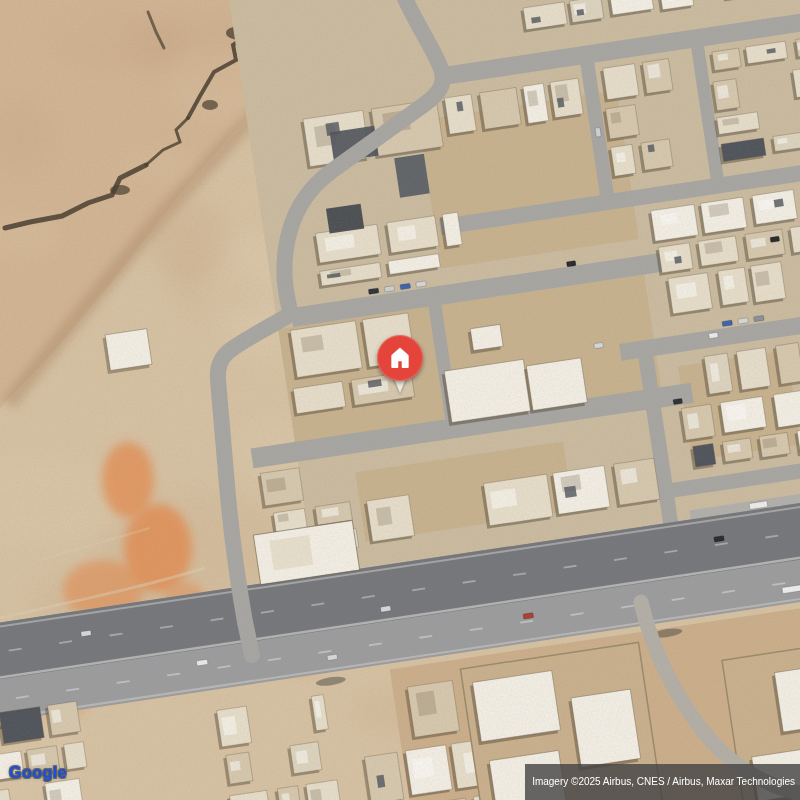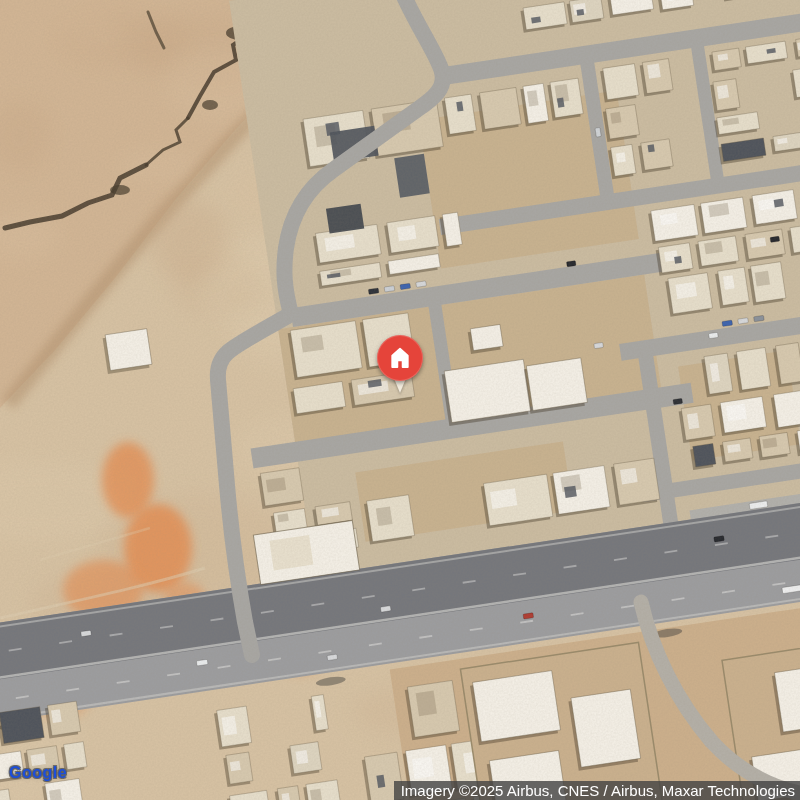--- a/index.html
+++ b/index.html
@@ -16,23 +16,23 @@
        background:#e5443a;display:flex;align-items:center;justify-content:center;
        box-shadow:0 2px 4px rgba(0,0,0,.4), inset 0 0 0 1px rgba(255,255,255,.18);}
   
   .google-logo{position:absolute;left:9px;bottom:18px;color:#1d4ed8;font-size:16px;
        font-weight:bold;letter-spacing:.5px;
        text-shadow:-1px -1px 0 rgba(95,95,95,.85), 1px -1px 0 rgba(95,95,95,.85),
                    -1px 1px 0 rgba(95,95,95,.85), 1px 1px 0 rgba(95,95,95,.85),
                    0 0 4px rgba(40,40,40,.4);
        cursor:pointer;user-select:none;}
   
-  .attribution{position:absolute;right:0;bottom:0;height:19px;line-height:19px;
-       background:rgba(66,66,66,.8);color:#fff;font-size:15px;
-       padding:0 5px 0 7px;white-space:nowrap;}
+  .attribution{position:absolute;right:0;bottom:0;height:28px;line-height:19px;
+       background:rgba(66,66,66,.8);color:#fff;font-size:10px;
+       padding:8px 5px 0 7px;white-space:nowrap;}
 </style>
 </head>
 <body>
 
 <div class="viewport">
   <svg id="m" width="800" height="800" viewBox="0 0 800 800">
       <defs>
         <filter id="b5" x="-40%" y="-40%" width="180%" height="180%">
           <feGaussianBlur stdDeviation="5"></feGaussianBlur>
         </filter>

